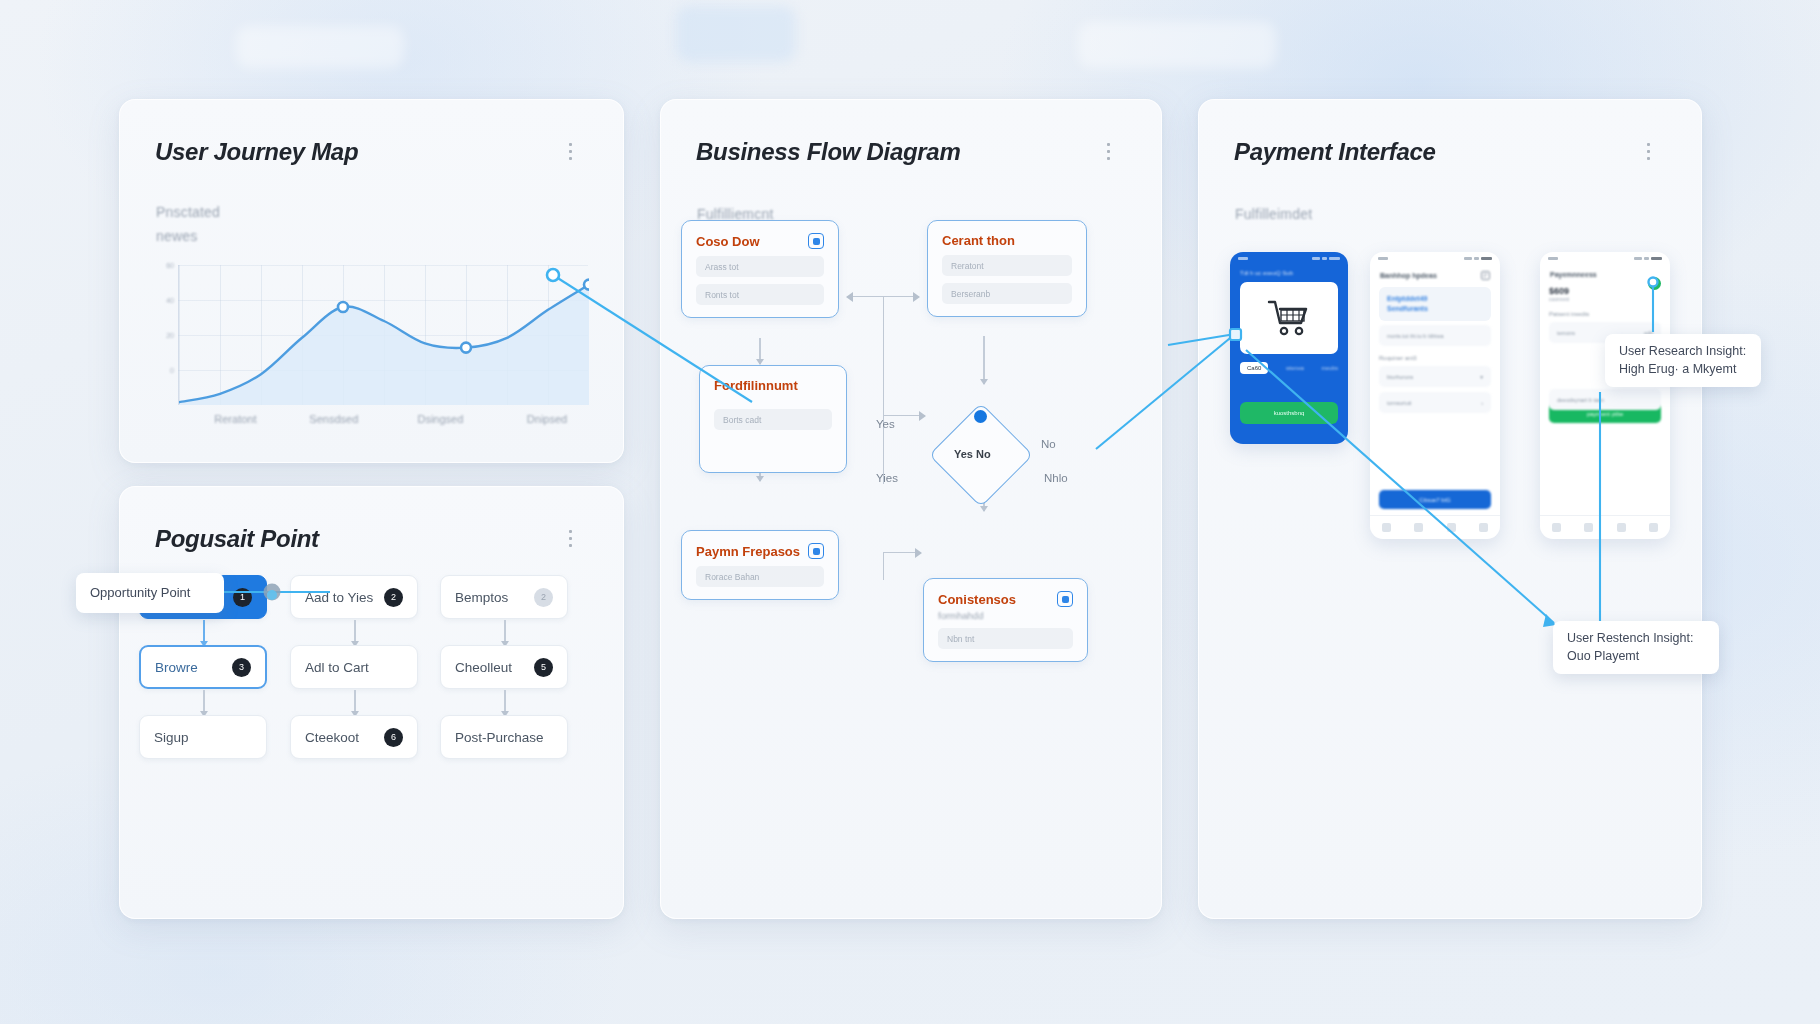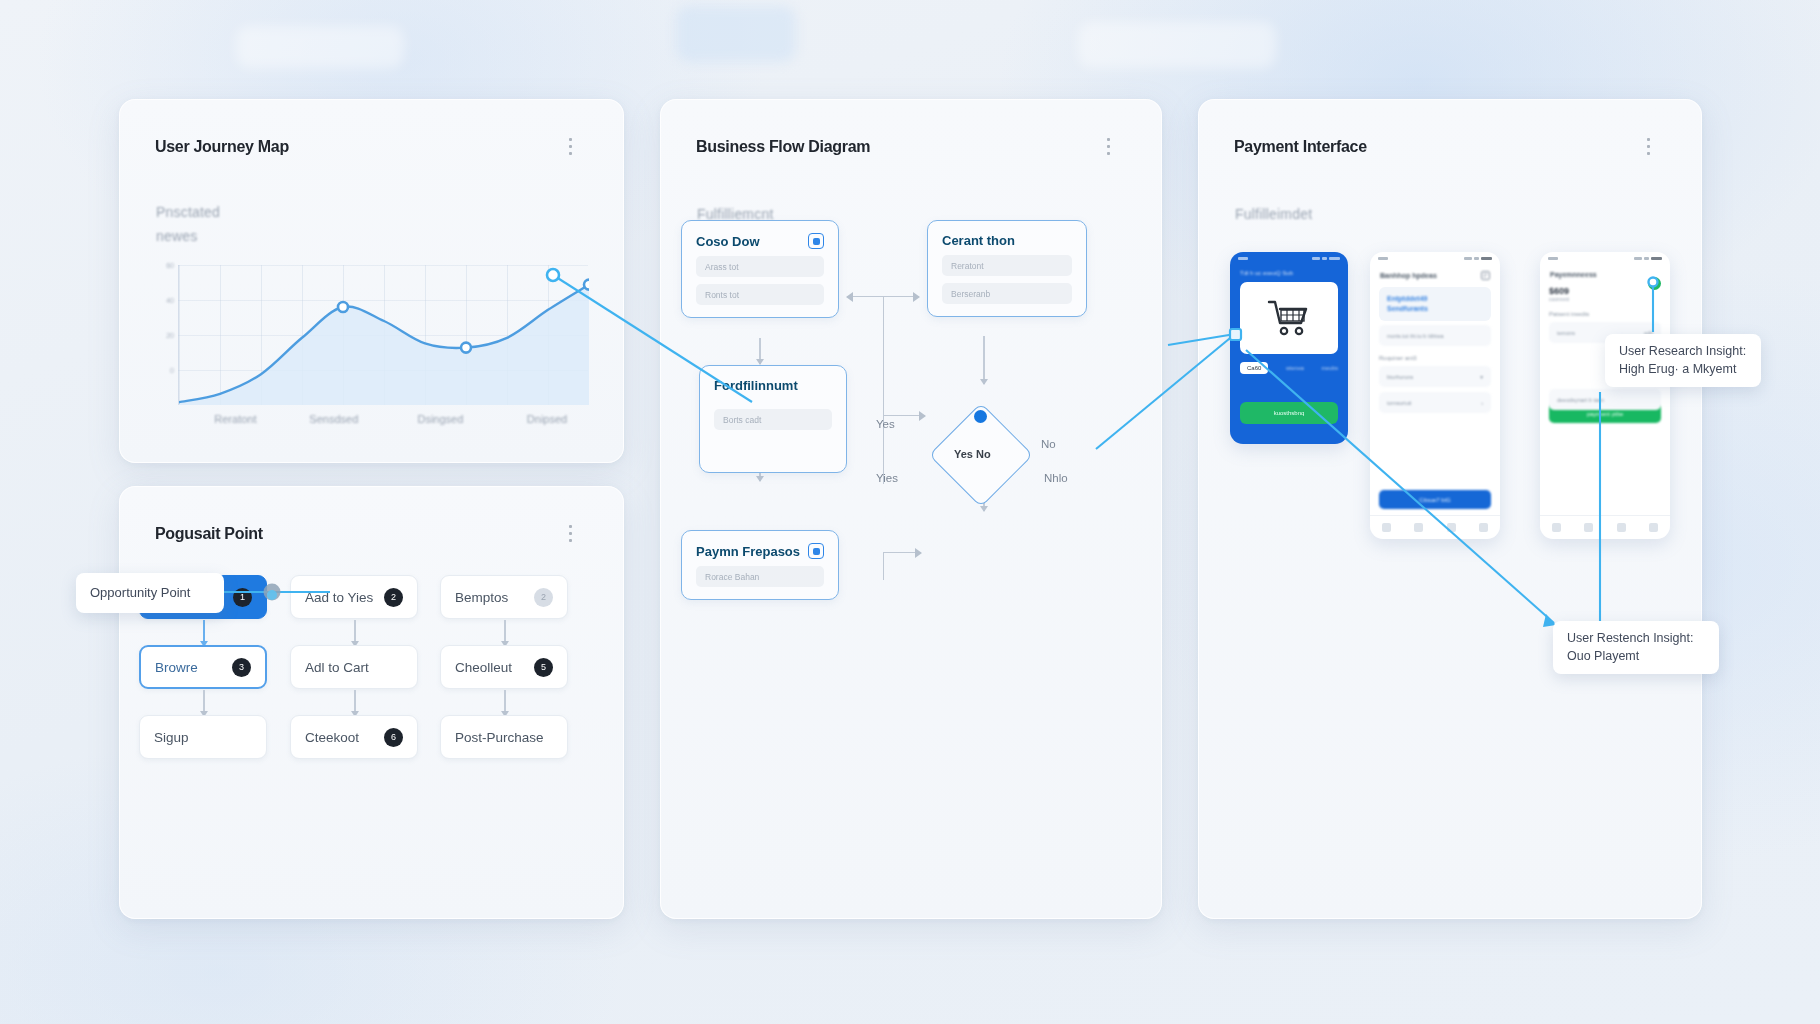--- a/index.html
+++ b/index.html
@@ -44,21 +44,21 @@
   #card-journey  { left: 119px; top: 99px;  width: 505px; height: 364px; }
   #card-pursuit  { left: 119px; top: 486px; width: 505px; height: 433px; }
   #card-flow     { left: 660px; top: 99px;  width: 502px; height: 820px; }
   #card-payment  { left: 1198px; top: 99px; width: 504px; height: 820px; }
 
   .card-head {
     position: absolute; left: 35px; right: 32px; top: 38px;
     display: flex; align-items: center; justify-content: space-between;
   }
   .card-title {
-    font-size: 16px; font-weight: 700; color: #21262e; letter-spacing: -0.3px;
+    font-size: 24px; font-weight: 700; color: #21262e; letter-spacing: -0.3px; font-style: italic;
   }
   .card-title.blurry { filter: blur(0.55px); text-align: center; }
 
   .list-icon { width: 22px; height: 18px; position: relative; opacity: .62; cursor: pointer; }
   .list-icon i {
     position: absolute; left: 7px; height: 2px; background: #7f8a99; border-radius: 1px; display: block;
   }
   .list-icon i:nth-child(1) { top: 1px;  width: 15px; }
   .list-icon i:nth-child(2) { top: 8px;  width: 15px; }
   .list-icon i:nth-child(3) { top: 15px; width: 15px; }
@@ -124,21 +124,21 @@
   .arrow-v.blue { background: #69b0ef; }
   .arrow-v.blue::after { border-top-color: #69b0ef; }
 
   
   .flow-box {
     position: absolute; border-radius: 10px; background: #fbfcfe;
     border: 1.4px solid #7fb4e8; box-shadow: 0 3px 9px rgba(110,140,180,0.10);
     padding: 12px 14px;
   }
   .flow-box .fb-title {
-    font-size: 13px; font-weight: 700; color: #0c4a6e; filter: blur(0.5px);
+    font-size: 13px; font-weight: 700; color: #c2410c; filter: blur(0.5px);
     margin-bottom: 3px; display: flex; align-items: center; justify-content: space-between;
   }
   .flow-box .fb-sub { font-size: 9.5px; color: #9aa4b2; filter: blur(0.9px); margin-bottom: 7px; }
   .flow-box .fb-field {
     height: 21px; border-radius: 5px; background: #eef1f5; margin-top: 7px;
     font-size: 8.5px; color: #a7b0bc; display: flex; align-items: center; padding: 0 9px;
     filter: blur(0.7px);
   }
   .fb-chip {
     width: 16px; height: 16px; border-radius: 4px; border: 1.6px solid #2f86e8;
@@ -415,20 +415,28 @@
     </div>
 
     <div class="flow-box" style="left:20px; top:430px; width:158px;text-align:right;">
       <div class="fb-title">
         <span>Paymn Frepasos</span>
         <span class="fb-chip"></span>
       </div>
       <div class="fb-field">Rorace Bahan</div>
     </div>
 
+    <div class="flow-box" style="left:262px; top:478px; width:165px;">
+      <div class="fb-title">
+        <span>Conistensos</span>
+        <span class="fb-chip"></span>
+      </div>
+      <div class="fb-sub">formhahdd</div>
+      <div class="fb-field">Nbn tnt</div>
+    </div>
 
     <div class="diamond" style="left:283px; top:318px;"></div>
     <div class="flow-dot" style="left:313px; top:310px;"></div>
     <div class="diamond-label" style="left:293px; top:348px;">Yes No</div>
     <div class="edge-lbl" style="left:215px; top:318px;">Yes</div>
     <div class="edge-lbl" style="left:215px; top:372px;">Yies</div>
     <div class="edge-lbl" style="left:380px; top:338px;">No</div>
     <div class="edge-lbl" style="left:383px; top:372px;">Nhlo</div>
   </div>
 

